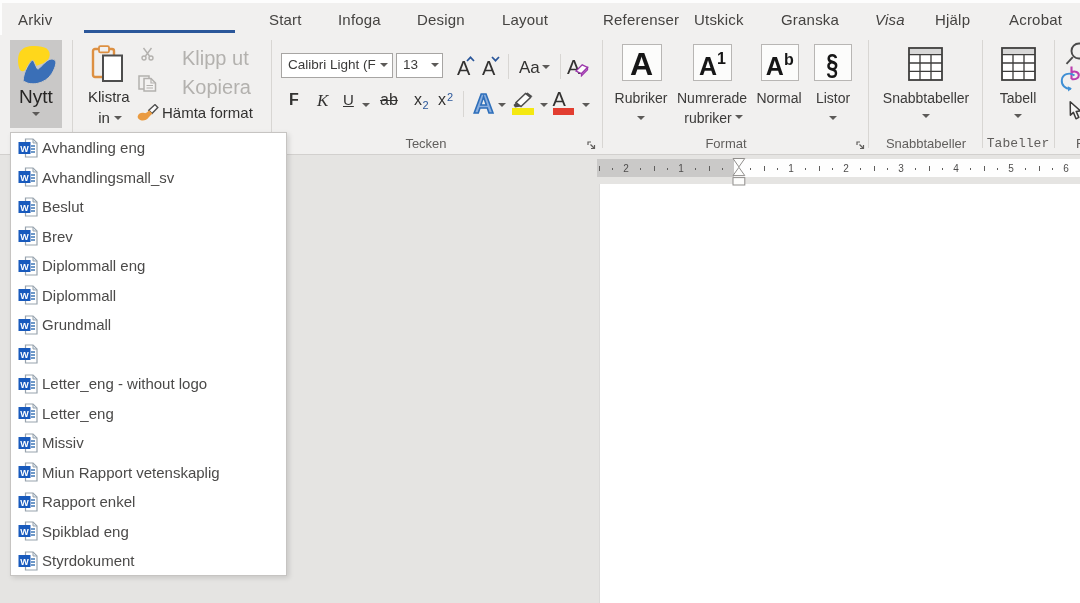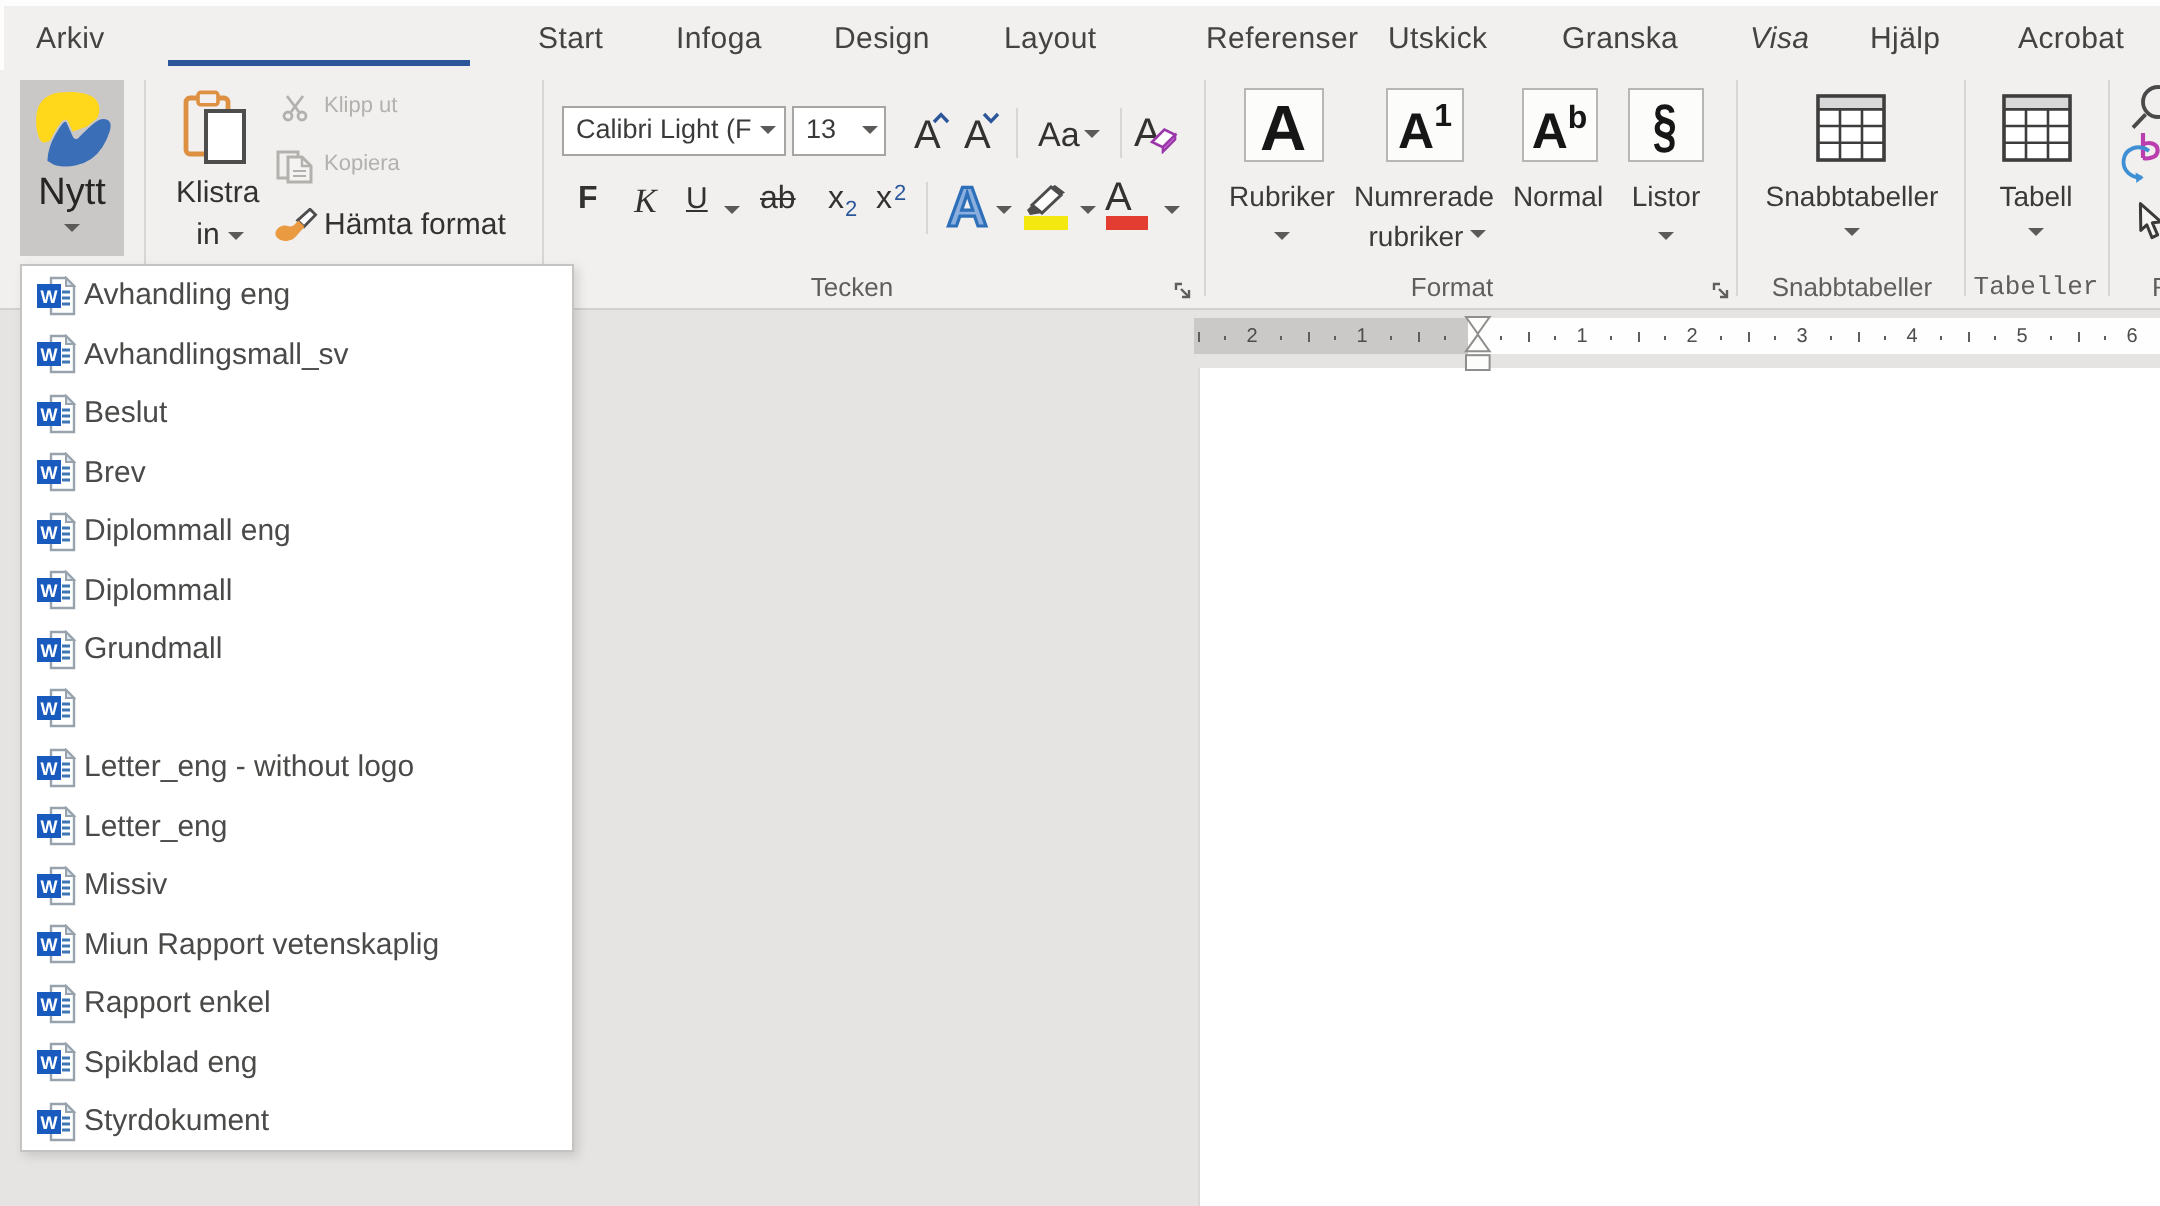--- a/index.html
+++ b/index.html
@@ -17,21 +17,21 @@
 .vsep { position:absolute; top:5px; width:1px; height:108px; background:#d8d6d3; }
 .grouplabel { position:absolute; top:100.5px; font-size:13px; color:#605e5c; text-align:center; white-space:nowrap; }
 .launcher { position:absolute; top:104.5px; width:10px; height:10px; }
 .dropdn { position:absolute; width:0; height:0; border-left:4px solid transparent; border-right:4px solid transparent; border-top:4px solid #5c5a58; }
 
 #nyttbtn { position:absolute; left:10px; top:5px; width:52px; height:88px; background:#c9c8c7; }
 #nytt-label { position:absolute; left:10px; top:51px; width:52px; text-align:center; font-size:19px; color:#262524; }
 #nytt-arrow { left:32px; top:77px; }
 
 .btn-label { position:absolute; font-size:15px; color:#333231; white-space:nowrap; }
-.gray-label { position:absolute; font-size:11px; color:#b3b1ae; white-space:nowrap; }
+.gray-label { position:absolute; font-size:20px; color:#b3b1ae; white-space:nowrap;margin-left:20px; }
 
 .inputbox { position:absolute; height:25px; background:#fff; border:1px solid #a7a5a3; font-size:13.5px; color:#3b3a39; }
 
 .fmt-iconbox { position:absolute; top:9px; height:37px; background:#fcfcfb; border:1px solid #b8b6b4; text-align:center; }
 .fmt-label { position:absolute; top:54.5px; font-size:14px; color:#3b3a39; text-align:center; white-space:nowrap; }
 
 
 #ruler { position:absolute; left:597px; top:159px; width:483px; height:18px; }
 #ruler-white { position:absolute; left:137px; top:0; width:346px; height:18px; background:#fefefe; }
 #ruler-margin { position:absolute; left:0; top:0; width:137px; height:18px; background:#cac9c8; }

